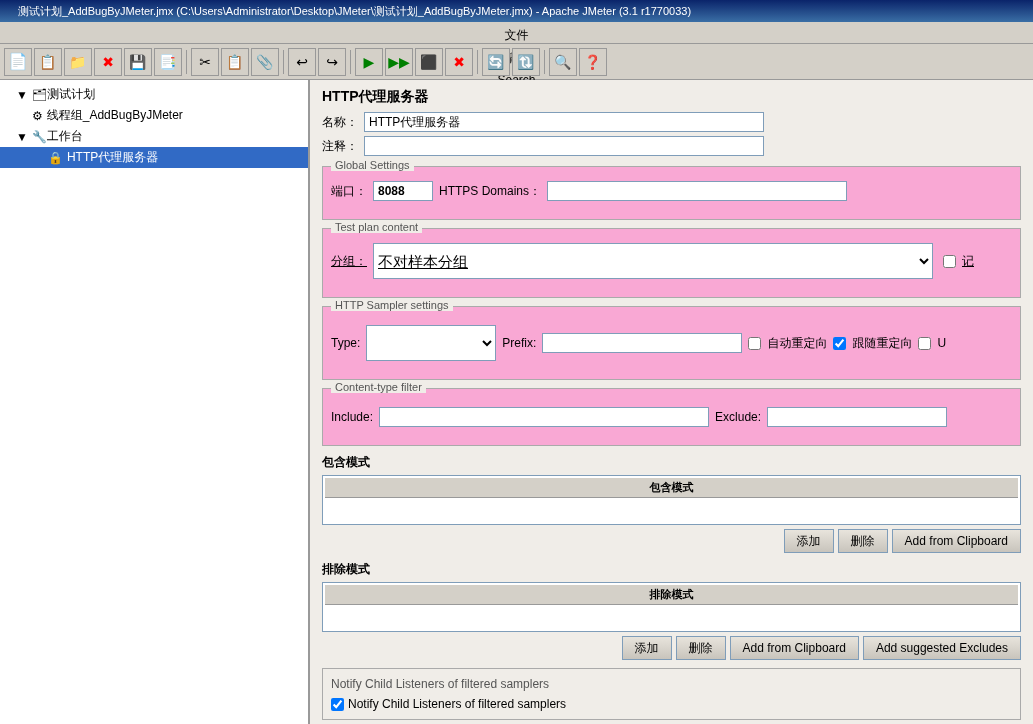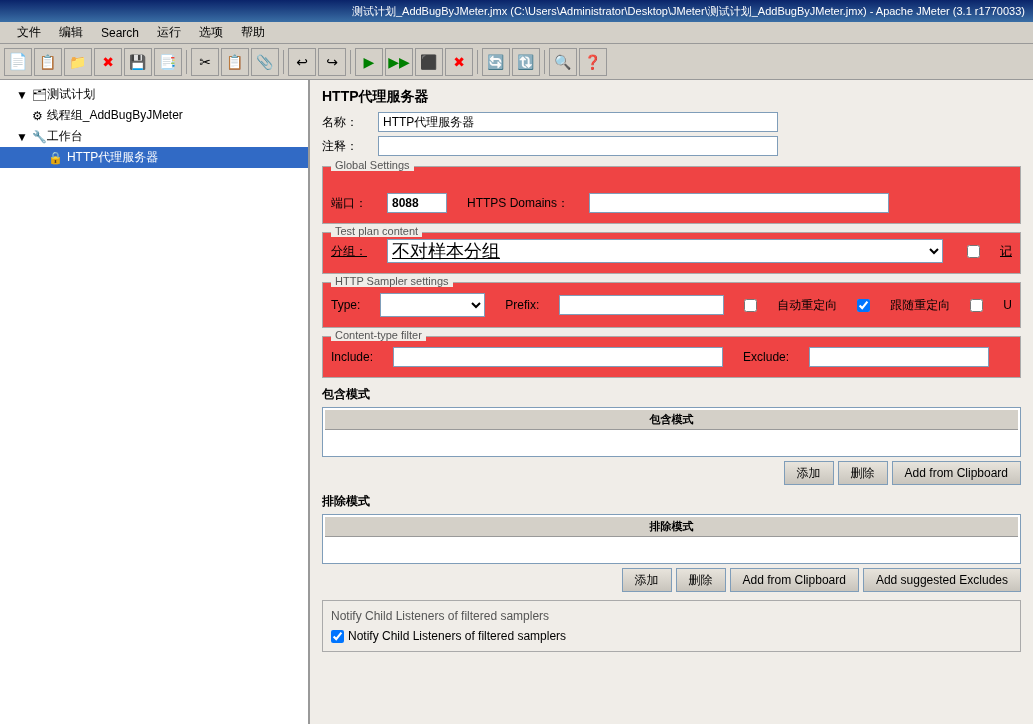--- a/index.html
+++ b/index.html
@@ -10,37 +10,37 @@
       color: #000;
       width: 1033px;
       height: 724px;
       overflow: hidden;
     }
 
     
     .title-bar {
       background: linear-gradient(to bottom, #0a246a, #3a6ea5);
       color: white;
-      padding: 3px 8px;
+      padding: 3px 18px;
       font-size: 11px;
       display: flex;
       align-items: center;
       height: 22px;
-      justify-content: flex-end;
     }
 
     
     .menu-bar {
       background: #d4d0c8;
       border-bottom: 1px solid #999;
       padding: 2px 8px;
       display: flex;
       gap: 0;
       height: 22px;
       align-items: center;
+      flex-direction: column;
     }
     .menu-item {
       padding: 2px 8px;
       font-size: 12px;
       cursor: pointer;
       border: 1px solid transparent;
     }
 
     
     .toolbar {
@@ -111,42 +111,42 @@
       font-size: 14px;
       font-weight: bold;
       margin-bottom: 6px;
       color: #000;
     }
 
     .field-row {
       display: flex;
       align-items: center;
       margin-bottom: 4px;
-      gap: 20px;
+      gap: 6px;
     }
     .field-label {
       font-size: 12px;
       white-space: nowrap;
     }
     .field-input {
       border: 1px solid #7f9db9;
       background: white;
       padding: 1px 4px;
       font-size: 12px;
       height: 20px;
     }
     .field-input.small { width: 60px; font-weight: bold; }
     .field-input.red-border { border: 1px solid red; background: #fff0f0; }
 
     
     .group-box {
       border: 1px solid #aaa;
-      padding: 6px 8px;
+      padding: 14px 8px;
       margin-bottom: 8px;
-      background: #ef4444;
+      background: #f9a8d4;
       position: relative;
     }
     .group-box-title {
       position: absolute;
       top: -8px;
       left: 8px;
       background: #f0ede8;
       padding: 0 4px;
       font-size: 11px;
       color: #555;
@@ -187,22 +187,22 @@
     .checkbox-row {
       display: flex;
       align-items: center;
       gap: 4px;
       font-size: 12px;
     }
 
     .select-input {
       border: 1px solid #7f9db9;
       background: white;
-      font-size: 18px;
-      height: 24px;
+      font-size: 15px;
+      height: 36px;
     }
 
     .notify-section {
       border: 1px solid #aaa;
       padding: 8px;
       margin-top: 8px;
     }
     .notify-title {
       font-size: 12px;
       color: #555;
@@ -297,21 +297,21 @@
       <input type="text" class="field-input" style="width: 400px;" value="HTTP代理服务器">
     </div>
 
     <div class="field-row">
       <span class="field-label">注释：</span>
       <input type="text" class="field-input" style="width: 400px;" value="">
     </div>
 
     <div class="group-box" style="margin-top:10px;">
       <span class="group-box-title">Global Settings</span>
-      <div class="field-row" style="margin-top:20px;">
+      <div class="field-row" style="margin-top:0;">
         <span class="field-label">端口：</span>
         <input type="text" class="field-input small" value="8088" style="">
         <span class="field-label">HTTPS Domains：</span>
         <input type="text" class="field-input" style="width: 300px;" value="">
       </div>
     </div>
 
     <div class="group-box">
       <span class="group-box-title">Test plan content</span>
       <div class="field-row" style="margin-top:0;text-decoration:underline;">

